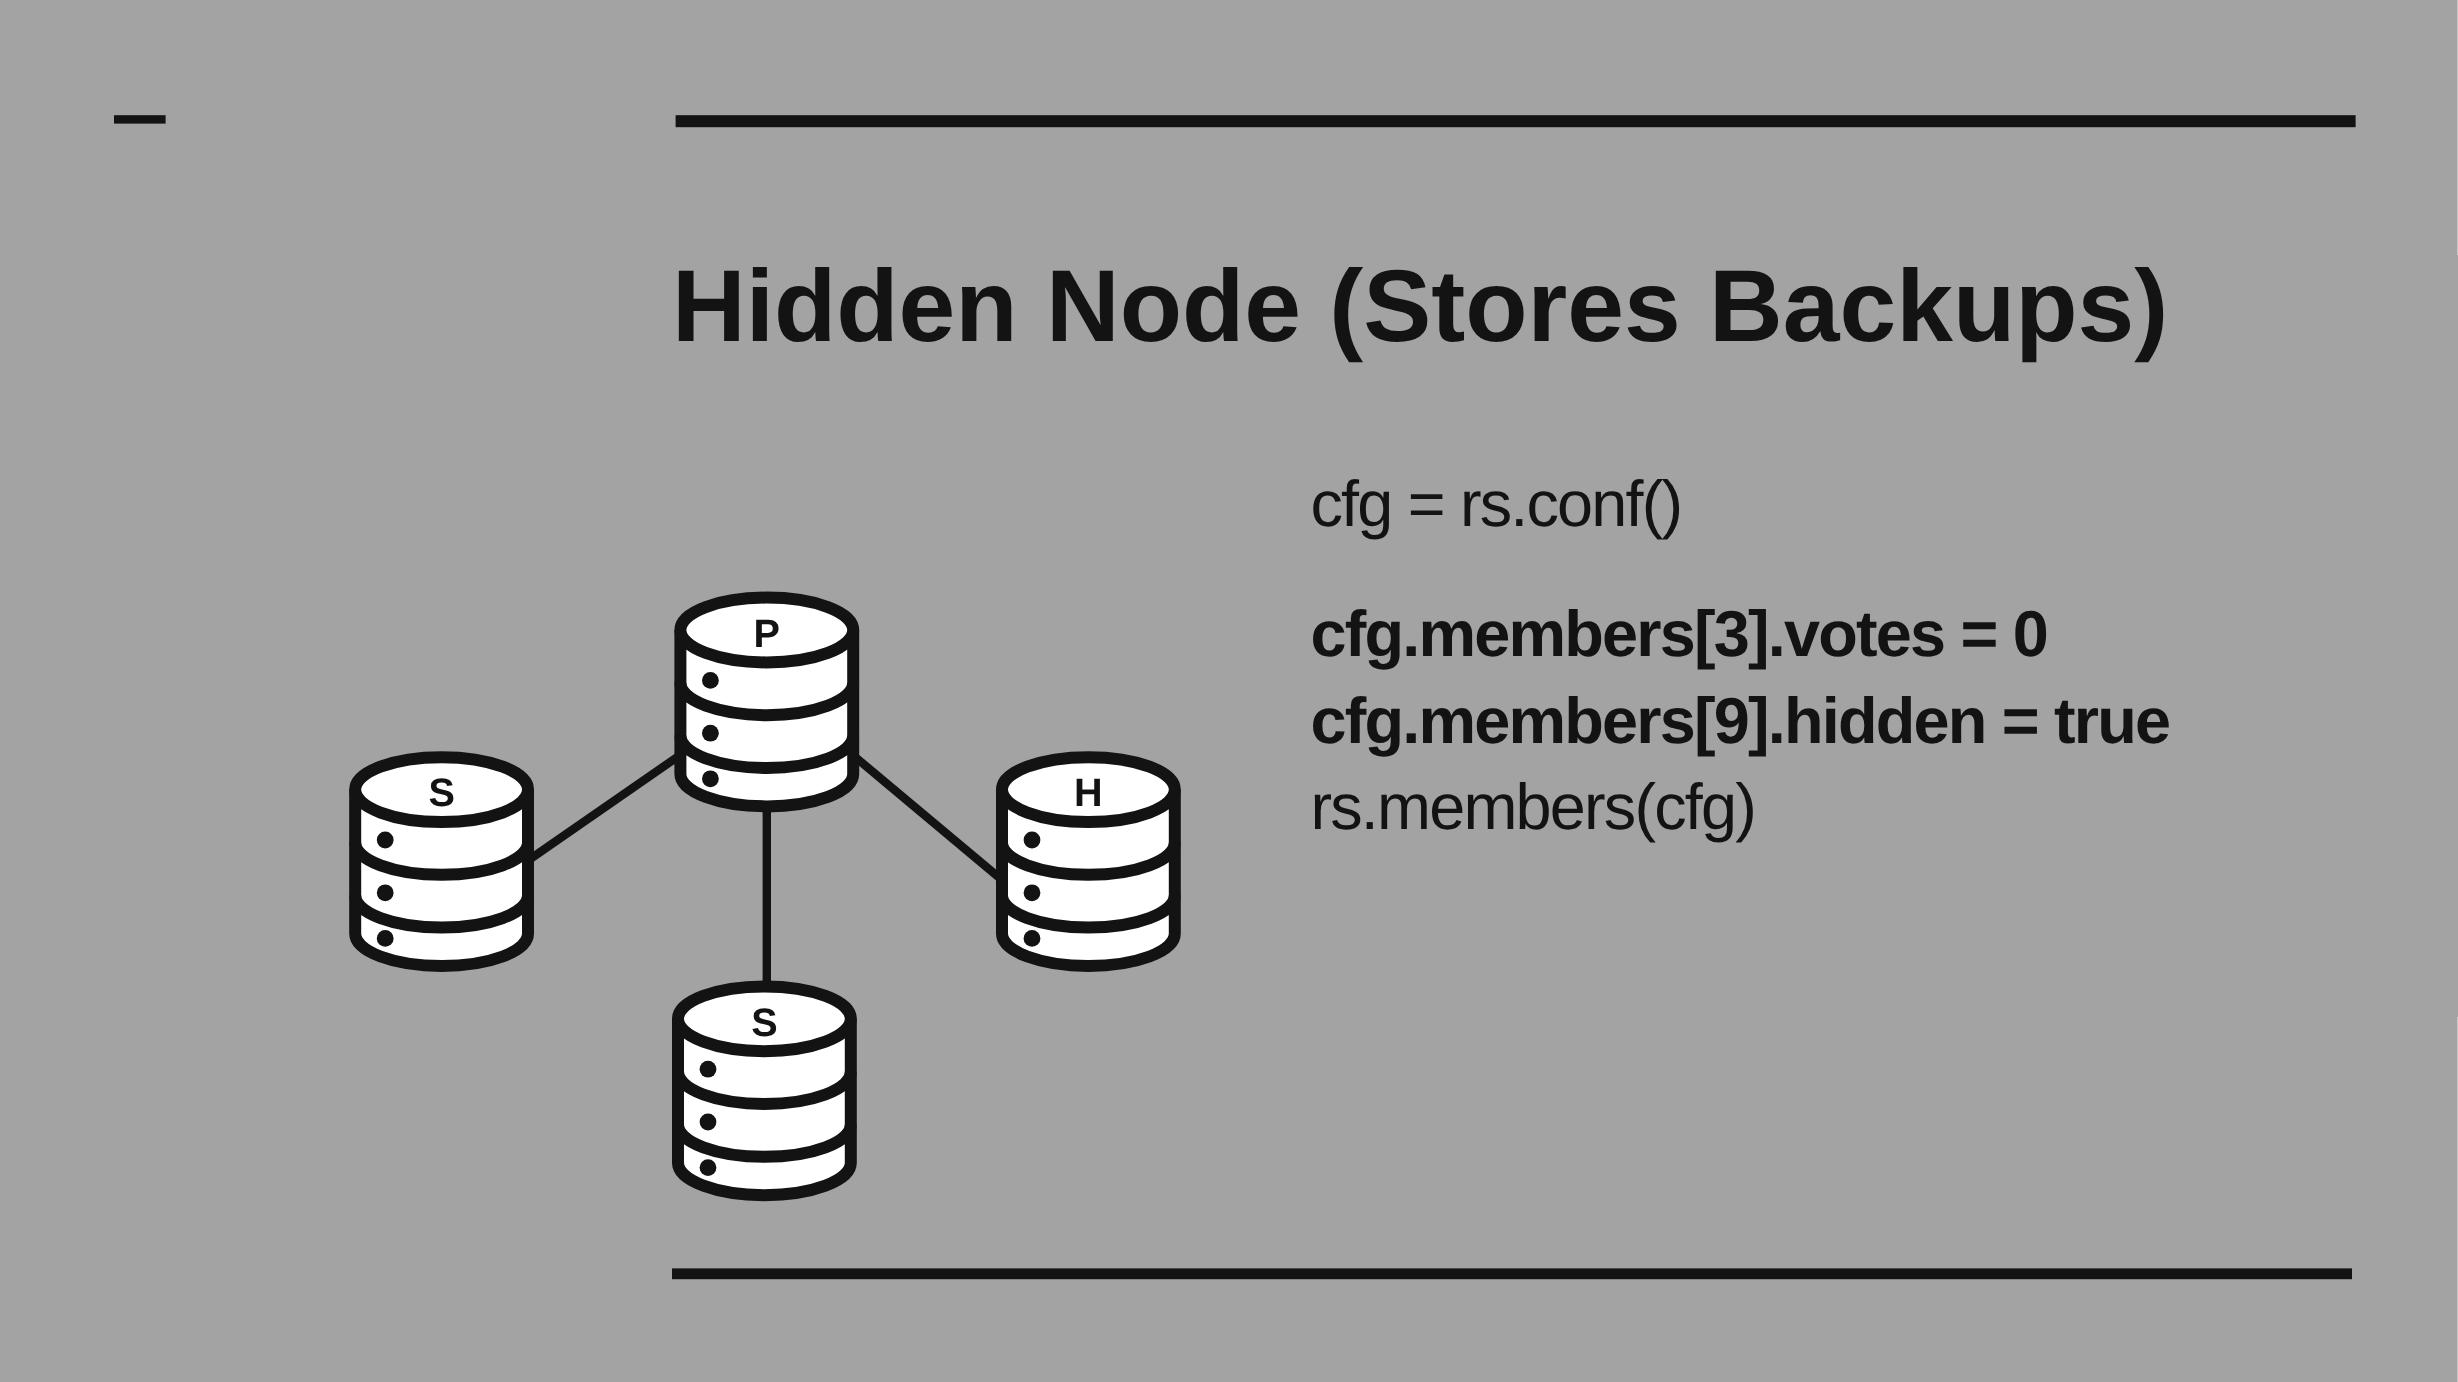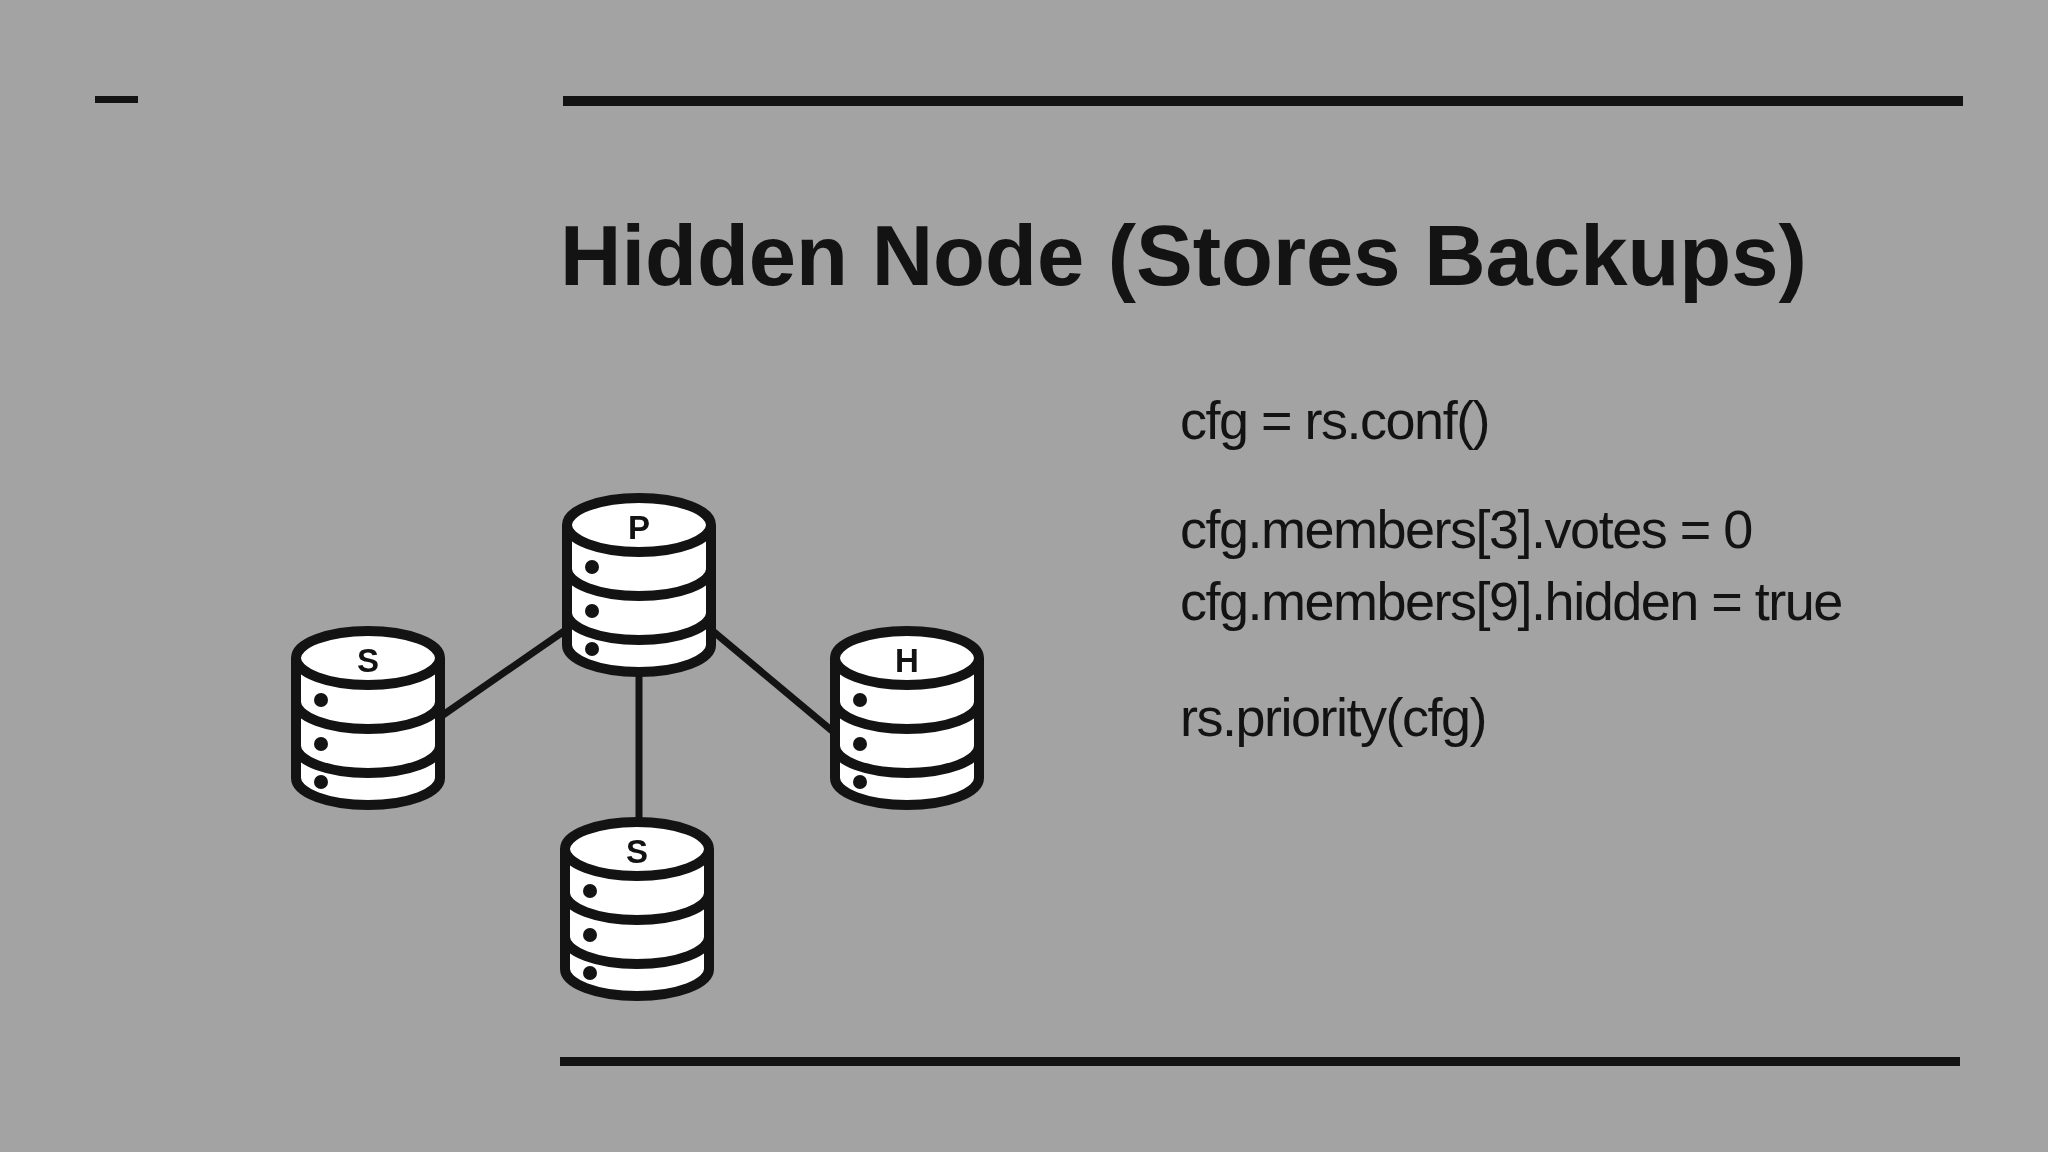--- a/index.html
+++ b/index.html
@@ -27,27 +27,27 @@
     position:absolute;left:280px;top:480px;width:730px;height:540px;
   }
   .diagram .edge{stroke:#131313;stroke-width:7;fill:none;}
   .diagram .outline{stroke:#131313;stroke-width:10;}
   .diagram .node-label{
     font-family:"Liberation Sans","DejaVu Sans",sans-serif;
     font-weight:700;font-size:33px;fill:#131313;
     text-anchor:middle;
   }
   .code{
-    position:absolute;left:1180px;top:384px;width:760px;
+    position:absolute;left:1092px;top:384px;width:760px;
     font-size:54px;line-height:72px;letter-spacing:-1.5px;
     color:#131313;white-space:nowrap;
   }
   .code p{margin:0;padding:0;}
   .code .para-1{margin-bottom:37px;}
-  .code .para-2{margin-bottom:44px;}
+  .code .para-2{font-weight:bold;}
 </style>
 </head>
 <body>
 
 <div class="slide">
 
   <div class="accent-dash"></div>
   <div class="rule top"></div>
 
   <h1 class="title">Hidden Node (Stores Backups)</h1>
@@ -79,18 +79,18 @@
     <text class="node-label" x="627" y="192">H</text>
     <text class="node-label" x="357" y="383">S</text>
   </svg>
 
   <div class="code">
     <p class="para-1">cfg = rs.conf()</p>
     <p class="para-2">
       <span>cfg.members[3].votes = 0</span><br>
       <span>cfg.members[9].hidden = true</span><br>
     </p>
-    <p>rs.priority(cfg)</p>
+    <p>rs.members(cfg)</p>
   </div>
 
   <div class="rule bottom"></div>
 
 </div>
 
 </body></html>

